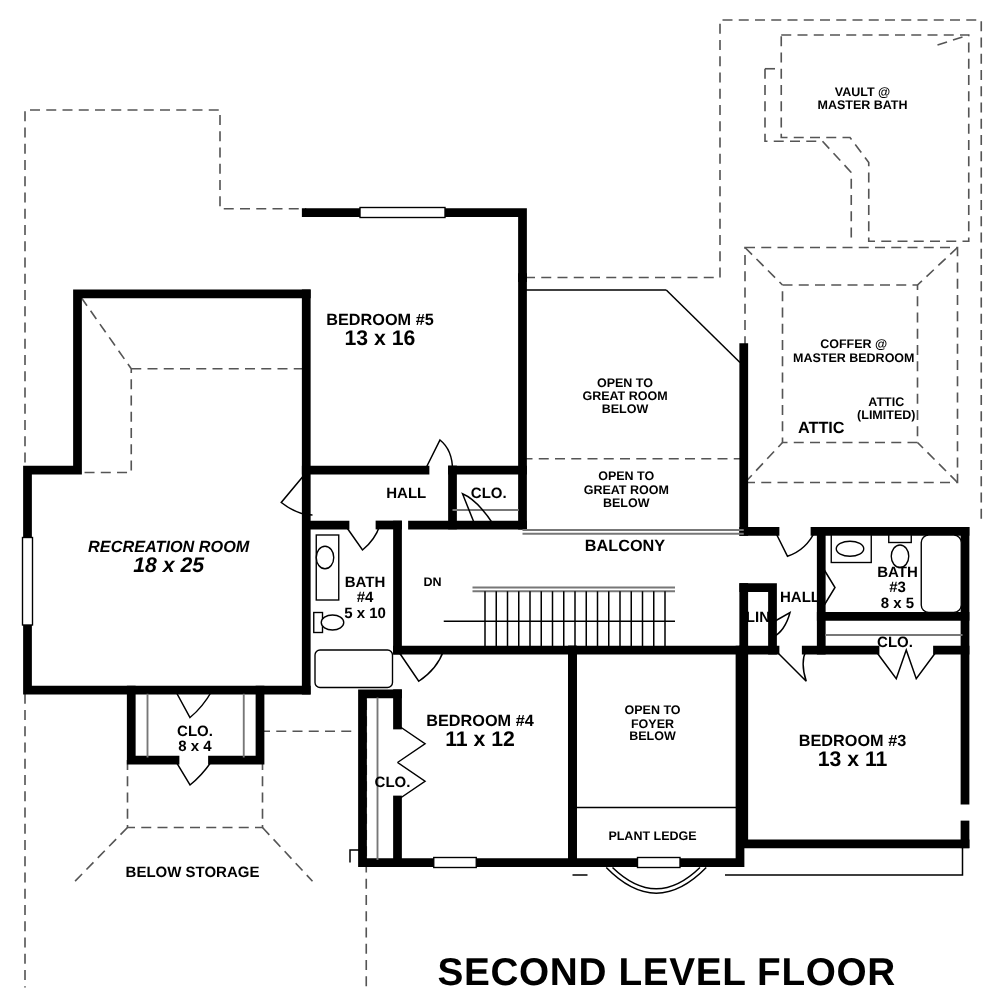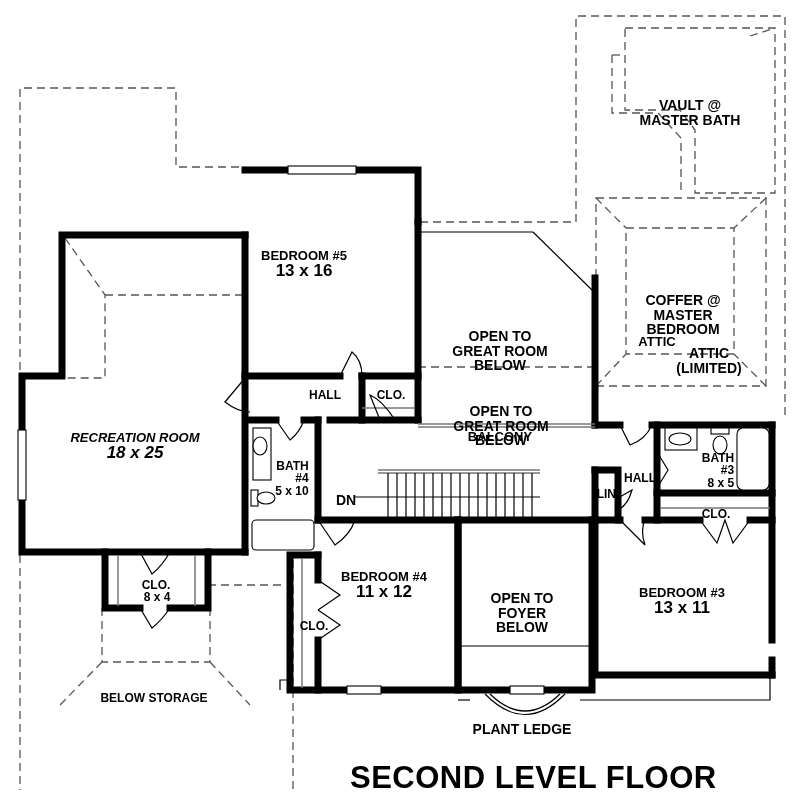--- a/index.html
+++ b/index.html
@@ -4,22 +4,22 @@
 <style>
   html, body { margin:0; padding:0; background:#ffffff; }
   body { width:800px; height:800px; position:relative; overflow:hidden; font-family:"Liberation Sans", sans-serif; }
   svg { position:absolute; left:0; top:0; }
   .wall { fill:none; stroke:#000; stroke-width:7; stroke-linecap:square; stroke-linejoin:miter; }
   .thin { fill:none; stroke:#000; stroke-width:1.2; }
   .gray { fill:none; stroke:#777; stroke-width:1.5; }
   .dash { fill:none; stroke:#555; stroke-width:1.3; stroke-dasharray:8 5; }
   .fix { fill:#fff; stroke:#000; stroke-width:1.1; }
   .label { position:absolute; font-weight:bold; color:#000; text-align:center; white-space:pre-line; line-height:1.05; transform:translate(-50%,-50%); }
-  .lbl-sm { font-size:14px;margin-top:33px; }
-  .lbl-md { font-size:12px;text-align:right; }
+  .lbl-sm { font-size:10px; }
+  .lbl-md { font-size:12px; }
   .lbl-lg { font-size:13px; }
   .dim { font-size:17px; display:block; }
   .title { position:absolute; left:350px; top:760px; font-size:31px; font-weight:bold; letter-spacing:0.5px; }
 </style>
 </head>
 <body>
 
 <svg width="800" height="800" viewBox="0 0 800 800">
 
   <g>
@@ -199,21 +199,21 @@
 <div class="label lbl-md" style="left:314px;top:626px;">CLO.</div>
 <div class="label lbl-sm" style="left:500px;top:318px;">OPEN TO
 GREAT ROOM
 BELOW</div>
 <div class="label lbl-sm" style="left:501px;top:393px;">OPEN TO
 GREAT ROOM
 BELOW</div>
 <div class="label lbl-sm" style="left:522px;top:580px;">OPEN TO
 FOYER
 BELOW</div>
-<div class="label lbl-sm" style="left:522px;top:696px;">PLANT LEDGE</div>
+<div class="label lbl-sm" style="left:522px;top:670px;">PLANT LEDGE</div>
 <div class="label lbl-sm" style="left:690px;top:80px;">VAULT @
 MASTER BATH</div>
 <div class="label lbl-sm" style="left:683px;top:282px;">COFFER @
 MASTER BEDROOM</div>
 <div class="label lbl-sm" style="left:709px;top:328px;">ATTIC
 (LIMITED)</div>
 <div class="label lbl-lg" style="left:657px;top:342px;">ATTIC</div>
 <div class="label lbl-md" style="left:154px;top:698px;">BELOW STORAGE</div>
 <div class="label lbl-sm" style="left:346px;top:467px;">DN</div>
 

